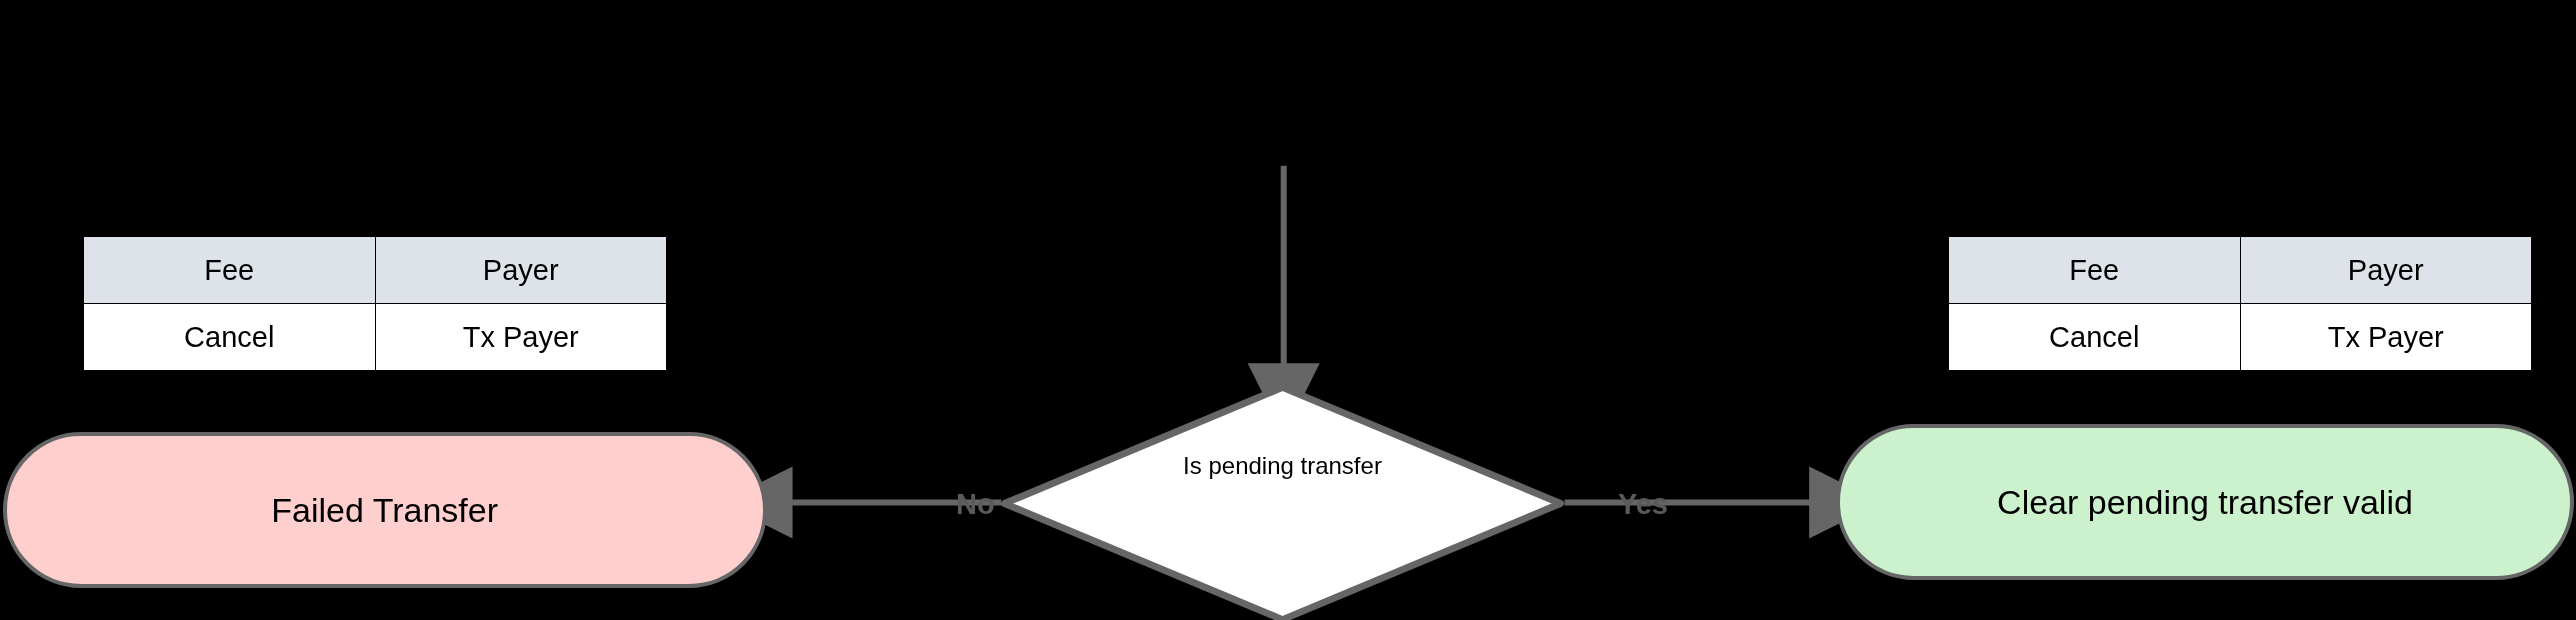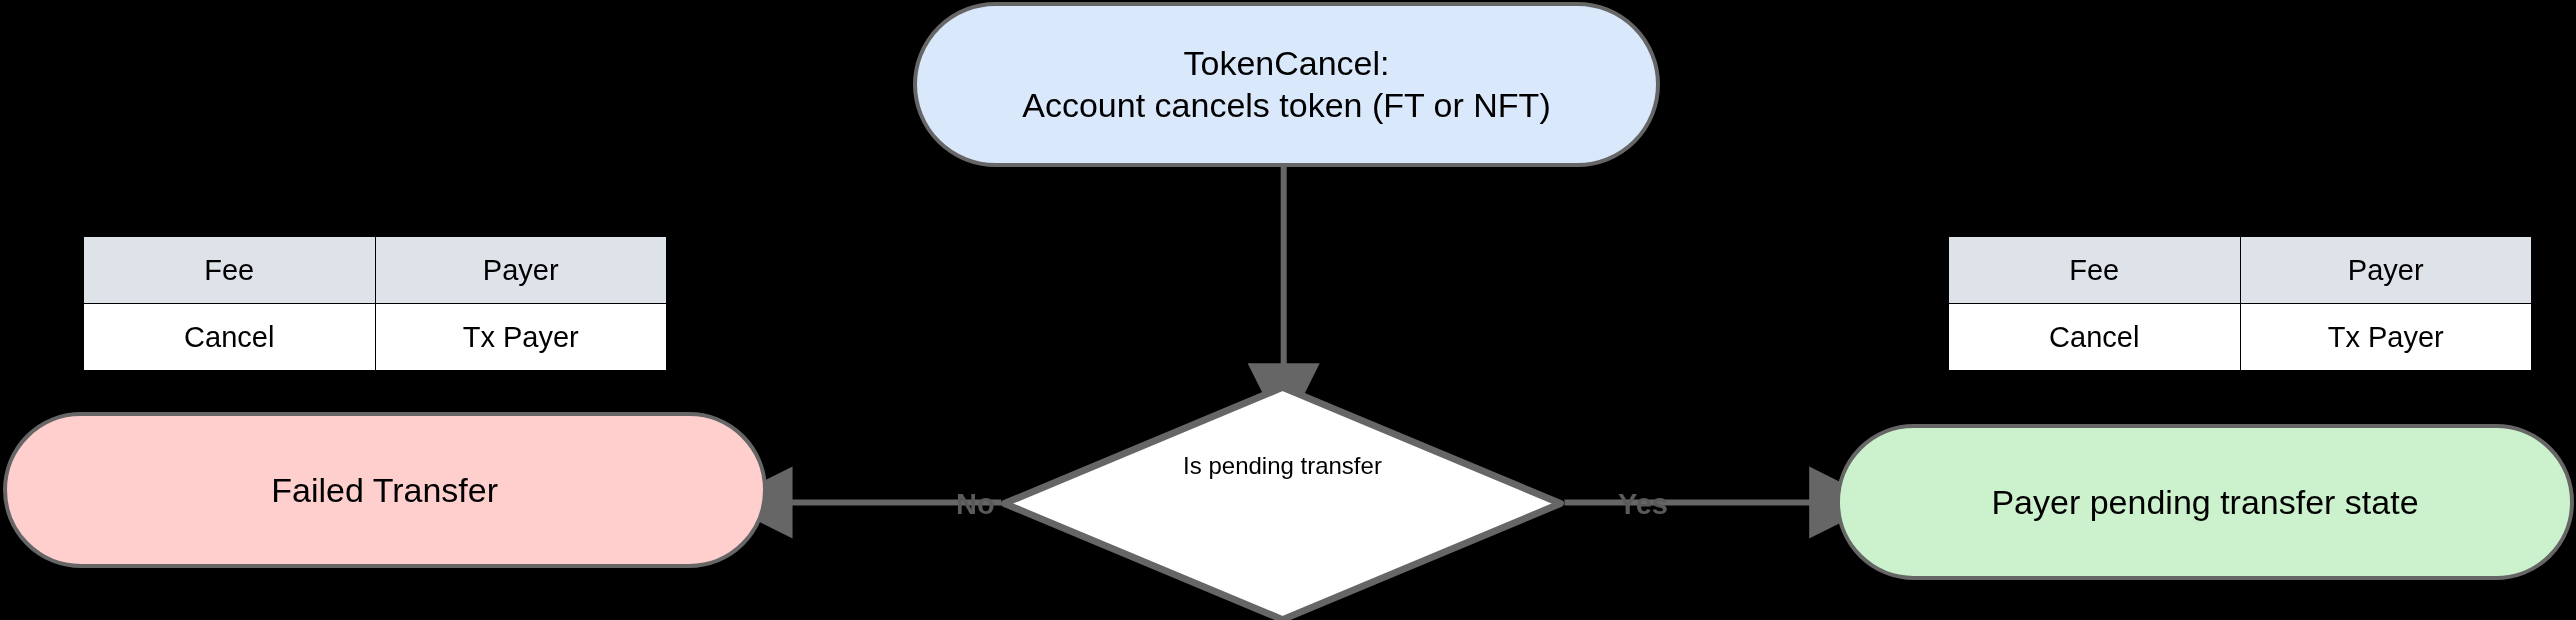--- a/index.html
+++ b/index.html
@@ -39,21 +39,21 @@
     top: 1.7px;
     width: 747px;
     height: 165px;
     background: #dae8fc;
     font-size: 34px;
   }
   #start-node .txt-line { display: block; white-space: nowrap; }
 
   #failed-node {
     left: 2.6px;
-    top: 412px;
+    top: 432px;
     width: 764px;
     height: 156px;
     background: #ffcfce;
     font-size: 34px;
   }
 
   #clear-node {
     left: 1836px;
     top: 424px;
     width: 738px;
@@ -156,42 +156,36 @@
       </marker>
     </defs>
 
     <line x1="1495" y1="193" x2="1495" y2="430" stroke="#666666" stroke-width="7" marker-end="url(#arrow-down)"></line>
 
     <line x1="1166" y1="585" x2="916" y2="585" stroke="#666666" stroke-width="7" marker-end="url(#arrow-left)"></line>
 
     <line x1="1822" y1="585" x2="2114" y2="585" stroke="#666666" stroke-width="7" marker-end="url(#arrow-right)"></line>
   </svg>
 
-  <div id="start-node" class="node pill">
-    <div>
-      <span class="txt-line">TokenCancel:</span>
-      <span class="txt-line">Account cancels token (FT or NFT)</span>
-    </div>
-  </div>
 
   <div id="decision-wrap">
     <svg id="decision-shape" viewBox="0 0 656 278" preserveAspectRatio="none">
       <polygon points="328,4 652,139 328,274 4,139" fill="#ffffff" stroke="#666666" stroke-width="8" stroke-linejoin="round"></polygon>
     </svg>
     <div id="decision-label">
       <span class="txt-line">Is pending transfer</span>
     </div>
   </div>
 
   <div id="failed-node" class="node pill">
     <span>Failed Transfer</span>
   </div>
 
   <div id="clear-node" class="node pill">
-    <span>Payer pending transfer state</span>
+    <span>Clear pending transfer valid</span>
   </div>
 
   <span id="edge-label-no" class="edge-label">No</span>
   <span id="edge-label-yes" class="edge-label">Yes</span>
 
   <table id="fee-table-left" class="fee-table">
     <colgroup>
         <col class="c-fee">
         <col class="c-payer">
       </colgroup>

